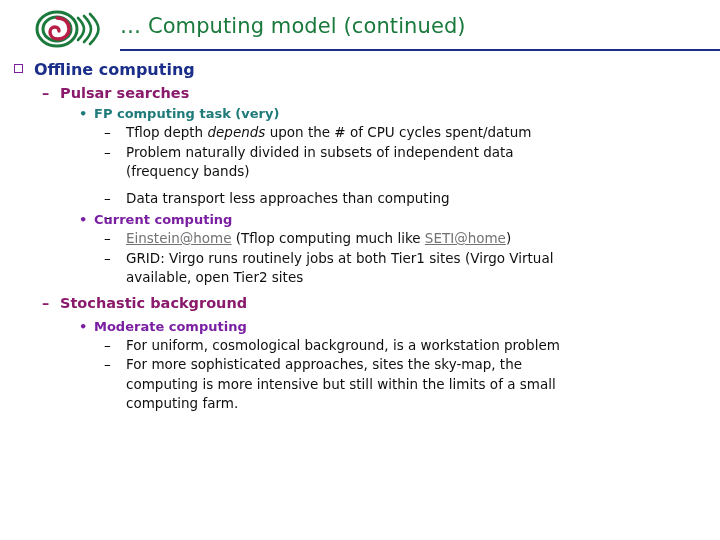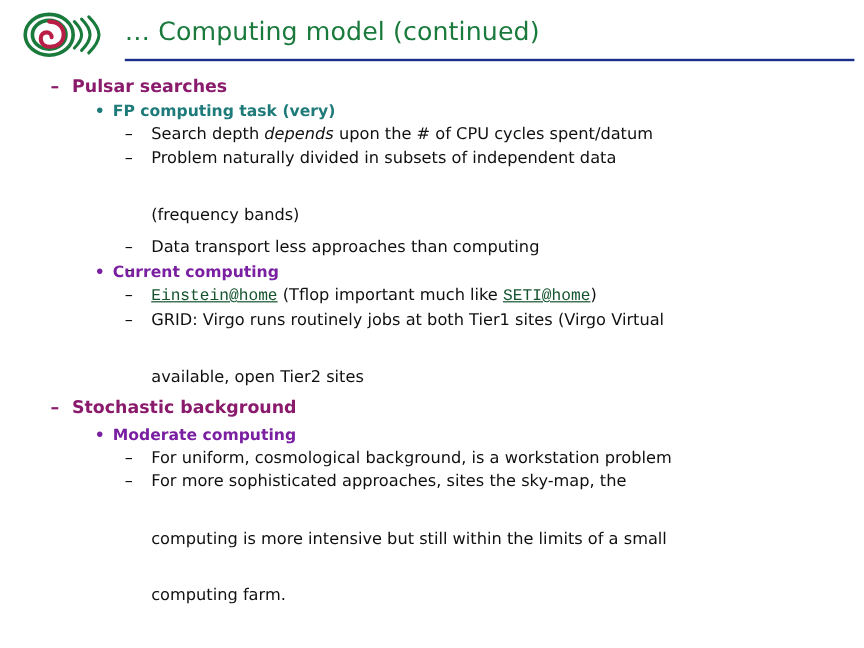--- a/index.html
+++ b/index.html
@@ -17,21 +17,21 @@
     position: relative;
     width: 720px;
     height: 540px;
     box-sizing: border-box;
   }
 
   
   .header {
     position: absolute;
     top: 0;
-    left: 0;
+    left: 16px;
     width: 580px;
     height: 56px;
   }
   .logo {
     position: absolute;
     left: 16px;
     top: 10px;
     width: 78px;
     height: 38px;
   }
@@ -125,27 +125,25 @@
     max-width: 580px;
   }
   .lvl4 .dash4 {
     position: absolute;
     left: 0;
     top: 0;
     color: #101010;
   }
   .lvl4 .cont {
     display: block;
-    margin-top: 28px;
   }
   .ital { font-style: italic; }
   .link {
-    color: #14532d;
+    color: #737373;
     text-decoration: underline;
-    font-family: Liberation Mono, monospace;
   }
 </style>
 </head>
 <body>
 
 <div class="slide">
 
   <div class="header">
     <div class="logo">
       <svg width="78" height="38" viewBox="0 0 78 38" xmlns="http://www.w3.org/2000/svg">
@@ -158,34 +156,38 @@
           <path d="M58 4 C64 10 66.5 14.5 66.5 19 C66.5 23.5 64 28 58 34" stroke="#1a7a3c" stroke-width="2.6"></path>
         </g>
       </svg>
     </div>
     <div class="title">… Computing model (continued)</div>
     <div class="rule"></div>
   </div>
 
   <div class="content">
 
+    <div class="lvl1">
+      <span class="bullet"></span>
+      <span>Offline computing</span>
+    </div>
 
     <div class="lvl2">
       <span class="dash">–</span>
       <span>Pulsar searches</span>
     </div>
 
     <div class="lvl3">
       <span class="dot">•</span>
       <span>FP computing task (very)</span>
     </div>
 
     <div class="lvl4">
       <span class="dash4">–</span>
-      <span>Search depth </span><span class="ital">depends</span><span> upon the # of CPU cycles spent/datum</span>
+      <span>Tflop depth </span><span class="ital">depends</span><span> upon the # of CPU cycles spent/datum</span>
     </div>
 
     <div class="lvl4">
       <span class="dash4">–</span>
       <span>Problem naturally divided in subsets of independent data</span>
       <span class="cont">(frequency bands)</span>
     </div>
 
     <div class="lvl4" style="margin-top:7px;">
       <span class="dash4">–</span>
@@ -196,21 +198,21 @@
       <span class="dash4">–</span>
     </div>
 
     <div class="lvl3 purple" style="margin-top:3px;">
       <span class="dot">•</span>
       <span>Current computing</span>
     </div>
 
     <div class="lvl4">
       <span class="dash4">–</span>
-      <span class="link">Einstein@home</span><span> (Tflop important much like </span><span class="link">SETI@home</span><span>)</span>
+      <span class="link">Einstein@home</span><span> (Tflop computing much like </span><span class="link">SETI@home</span><span>)</span>
     </div>
 
     <div class="lvl4">
       <span class="dash4">–</span>
       <span>GRID: Virgo runs routinely jobs at both Tier1 sites (Virgo Virtual</span>
       <span class="cont">available, open Tier2 sites</span>
     </div>
 
     <div class="lvl2" style="margin-top:6px;">
       <span class="dash">–</span>

